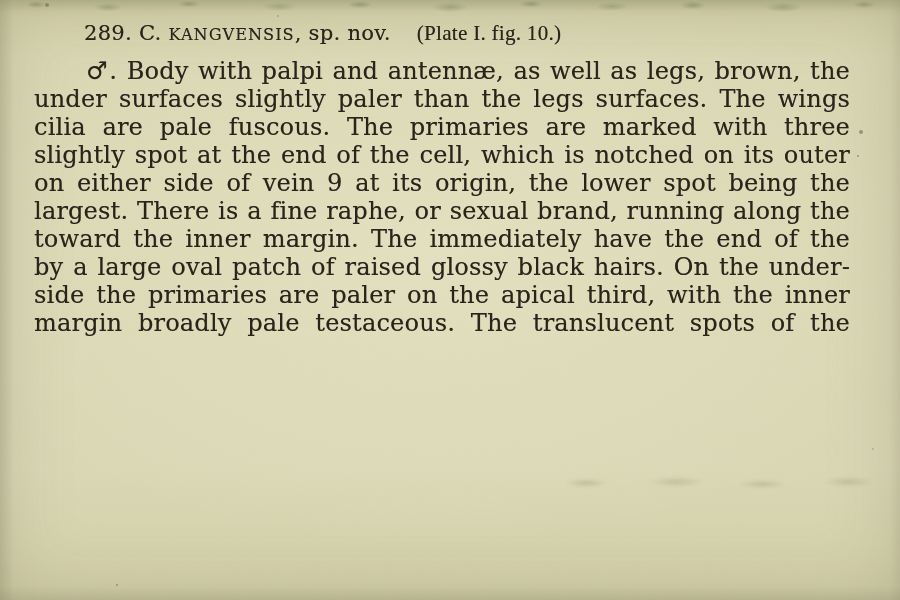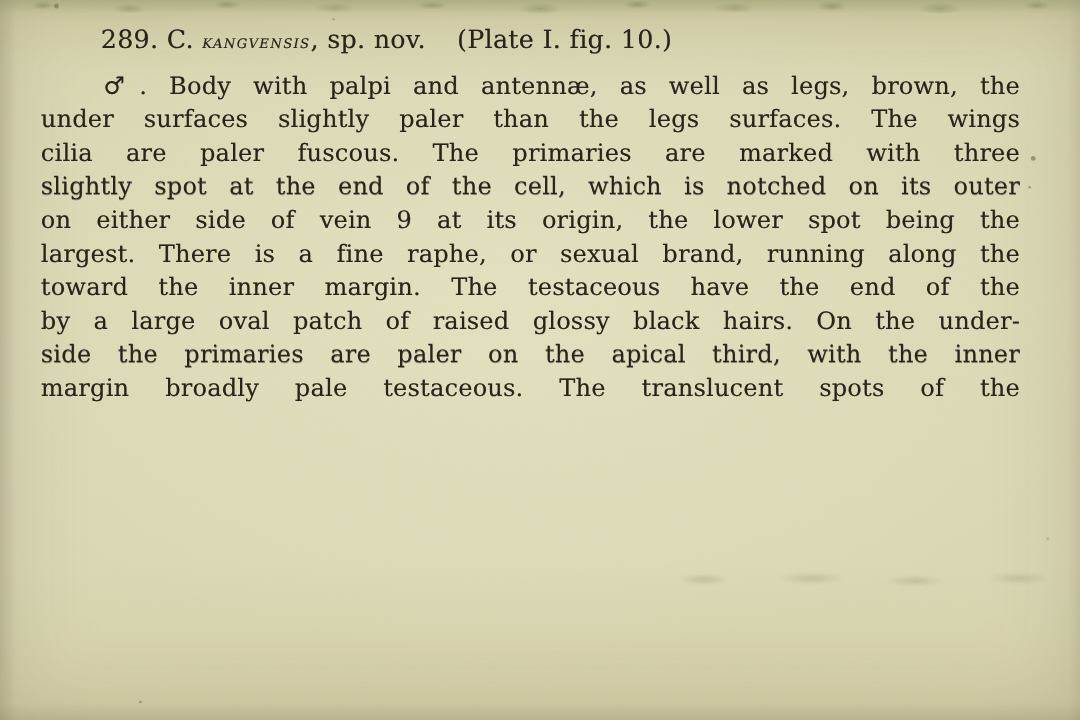--- a/index.html
+++ b/index.html
@@ -104,41 +104,41 @@
     padding-left: 50px;
     font-size: 21px;
     font-weight: normal;
     line-height: 30px;
     letter-spacing: 0.3px;
     white-space: nowrap;
     text-shadow: 0.2px 0.2px 0.5px rgba(36,31,23,0.55);
   }
 
   .smallcaps {
-    font-size: 11px;
+    font-size: 16px;
     letter-spacing: 1.1px;
-    font-style: italic;
   }
 
   .plate-ref {
     margin-left: 26px;
+    font-family: Liberation Serif, serif;
   }
 
   .para {
     position: absolute;
     top: 57px;
     left: 0;
     width: 816px;
   }
 
   .line {
     width: 816px;
     height: 28px;
     line-height: 28px;
-    font-size: 20px;
+    font-size: 24px;
     letter-spacing: 0.2px;
     text-align: justify;
     text-align-last: justify;
     text-shadow: 0.2px 0.2px 0.5px rgba(36,31,23,0.5);
     overflow: hidden;
   }
 
   .line.first {
     padding-left: 52px;
     width: 764px;
@@ -155,25 +155,25 @@
   <div class="content">
 
     <h2 class="heading"><span>289.</span>
       <span>C.</span>
       <span class="smallcaps">KANGVENSIS</span><span>, sp. nov.</span><span class="plate-ref">(Plate I. fig. 10.)</span>
     </h2>
 
     <div class="para">
       <div class="line first">♂. Body with palpi and antennæ, as well as legs, brown, the</div>
       <div class="line">under surfaces slightly paler than the legs surfaces.  The wings</div>
-      <div class="line">cilia are paler fuscous.  The primaries are marked with three</div>
+      <div class="line">cilia are pale fuscous.  The primaries are marked with three</div>
       <div class="line">slightly spot at the end of the cell, which is notched on its outer</div>
       <div class="line">on either side of vein 9 at its origin, the lower spot being the</div>
       <div class="line">largest.  There is a fine raphe, or sexual brand, running along the</div>
-      <div class="line">toward the inner margin.  The testaceous have the end of the</div>
+      <div class="line">toward the inner margin.  The immediately have the end of the</div>
       <div class="line">by a large oval patch of raised glossy black hairs.  On the under-</div>
       <div class="line">side the primaries are paler on the apical third, with the inner</div>
       <div class="line">margin broadly pale testaceous.  The translucent spots of the</div>
     </div>
 
   </div>
 
   <div class="specks"></div>
 
   <svg class="grain" width="900" height="600" xmlns="http://www.w3.org/2000/svg">

